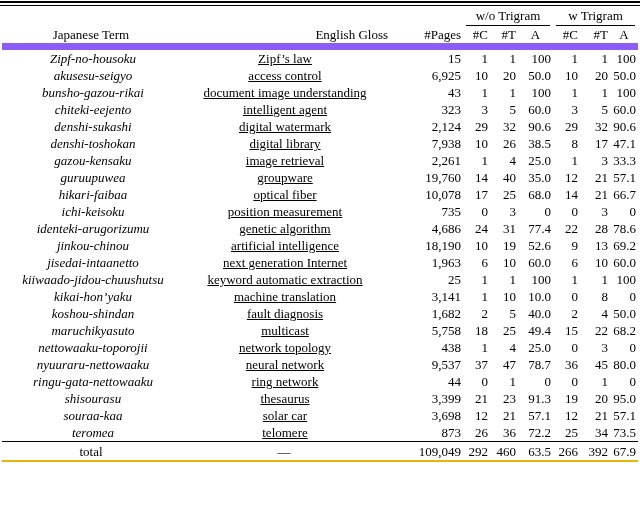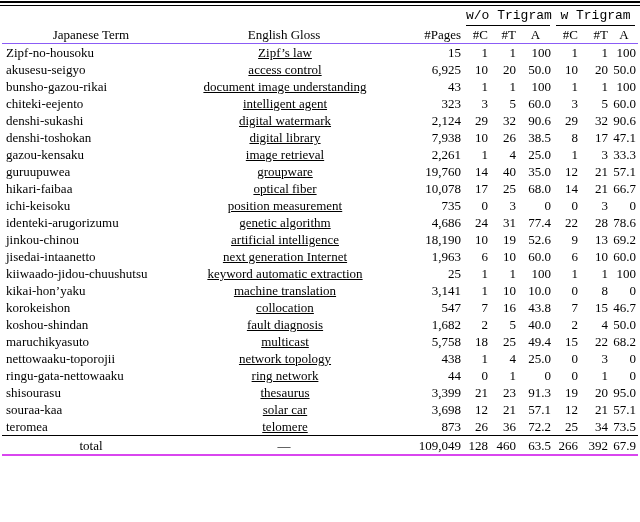--- a/index.html
+++ b/index.html
@@ -37,40 +37,40 @@
     font-weight: normal;
   }
   tr.group-row th { height: 20px; line-height: 20px; vertical-align: bottom; }
   tr.group-row .groupline {
     display: block;
     margin: 0 3px;
     border-bottom: 1px solid #000;
     text-align: center;
     line-height: 19px;
     height: 19px;
-    font-family: Liberation Mono, monospace;
   }
   tr.head-row th {
     height: 17px; line-height: 17px;
-    border-bottom: 1px solid #8b5cf6;
+    border-bottom: 7px solid #8b5cf6;
   }
   .th-term  { text-align: center; }
-  .th-gloss { text-align: center; }
+  .th-gloss { text-align: right; }
   .num      { text-align: right; padding-right: 2px !important; }
   .th-a     { text-align: center; }
   tbody td { height: 17px; line-height: 17px; }
   td.term-cell {
-    text-align: left;
+    font-style: italic;
+    text-align: center;
     padding-left: 4px !important;
   }
   td.gloss-cell { text-align: center; padding-left: 2px !important; text-decoration: underline; }
   tfoot td {
     height: 18px; line-height: 17px;
     border-top: 1px solid #000;
-    border-bottom: 2px solid #d946ef;
+    border-bottom: 2px solid #eab308;
   }
   td.total-label { text-align: center; }
   td.total-gloss { text-align: center; }
 </style>
 </head>
 <body>
 
 <div class="page">
   <div class="rule-double"></div>
   <table class="results">
@@ -267,31 +267,20 @@
           <td class="gloss-cell">machine translation</td>
           <td class="num">3,141</td>
           <td class="num">1</td>
           <td class="num">10</td>
           <td class="num">10.0</td>
           <td class="num">0</td>
           <td class="num">8</td>
           <td class="num">0</td>
         </tr>
         <tr>
-          <td class="term-cell">korokeishon</td>
-          <td class="gloss-cell">collocation</td>
-          <td class="num">547</td>
-          <td class="num">7</td>
-          <td class="num">16</td>
-          <td class="num">43.8</td>
-          <td class="num">7</td>
-          <td class="num">15</td>
-          <td class="num">46.7</td>
-        </tr>
-        <tr>
           <td class="term-cell">koshou-shindan</td>
           <td class="gloss-cell">fault diagnosis</td>
           <td class="num">1,682</td>
           <td class="num">2</td>
           <td class="num">5</td>
           <td class="num">40.0</td>
           <td class="num">2</td>
           <td class="num">4</td>
           <td class="num">50.0</td>
         </tr>
@@ -311,20 +300,31 @@
           <td class="gloss-cell">network topology</td>
           <td class="num">438</td>
           <td class="num">1</td>
           <td class="num">4</td>
           <td class="num">25.0</td>
           <td class="num">0</td>
           <td class="num">3</td>
           <td class="num">0</td>
         </tr>
         <tr>
+          <td class="term-cell">nyuuraru-nettowaaku</td>
+          <td class="gloss-cell">neural network</td>
+          <td class="num">9,537</td>
+          <td class="num">37</td>
+          <td class="num">47</td>
+          <td class="num">78.7</td>
+          <td class="num">36</td>
+          <td class="num">45</td>
+          <td class="num">80.0</td>
+        </tr>
+        <tr>
           <td class="term-cell">ringu-gata-nettowaaku</td>
           <td class="gloss-cell">ring network</td>
           <td class="num">44</td>
           <td class="num">0</td>
           <td class="num">1</td>
           <td class="num">0</td>
           <td class="num">0</td>
           <td class="num">1</td>
           <td class="num">0</td>
         </tr>
@@ -360,21 +360,21 @@
           <td class="num">25</td>
           <td class="num">34</td>
           <td class="num">73.5</td>
         </tr>
       </tbody>
     <tfoot>
       <tr class="total-row">
         <td class="total-label">total</td>
         <td class="total-gloss">—</td>
         <td class="num">109,049</td>
-        <td class="num">128</td>
+        <td class="num">292</td>
         <td class="num">460</td>
         <td class="num">63.5</td>
         <td class="num">266</td>
         <td class="num">392</td>
         <td class="num">67.9</td>
       </tr>
     </tfoot>
   </table>
 </div>
 

